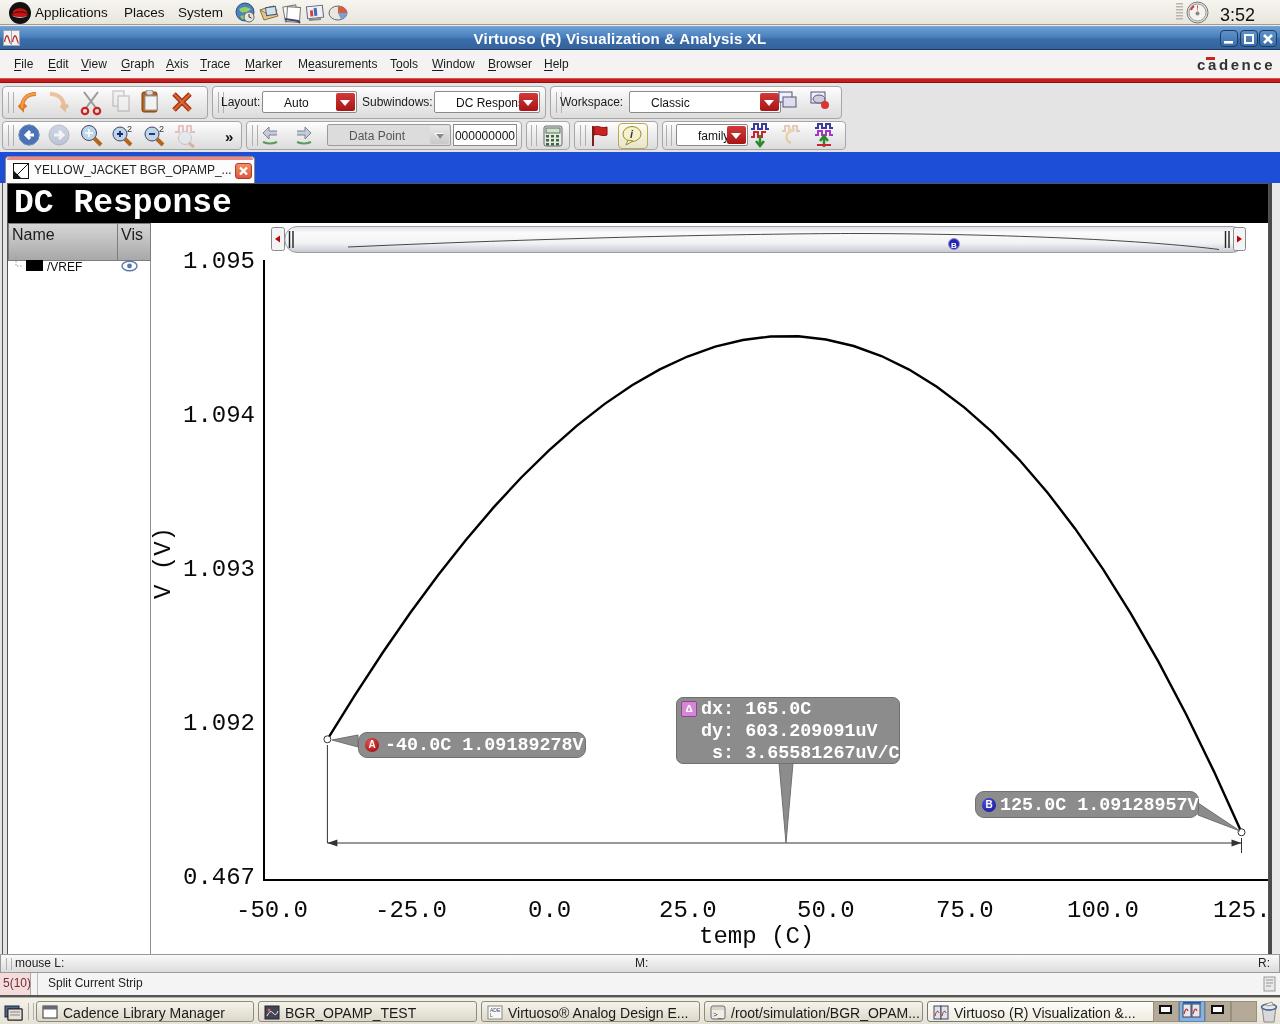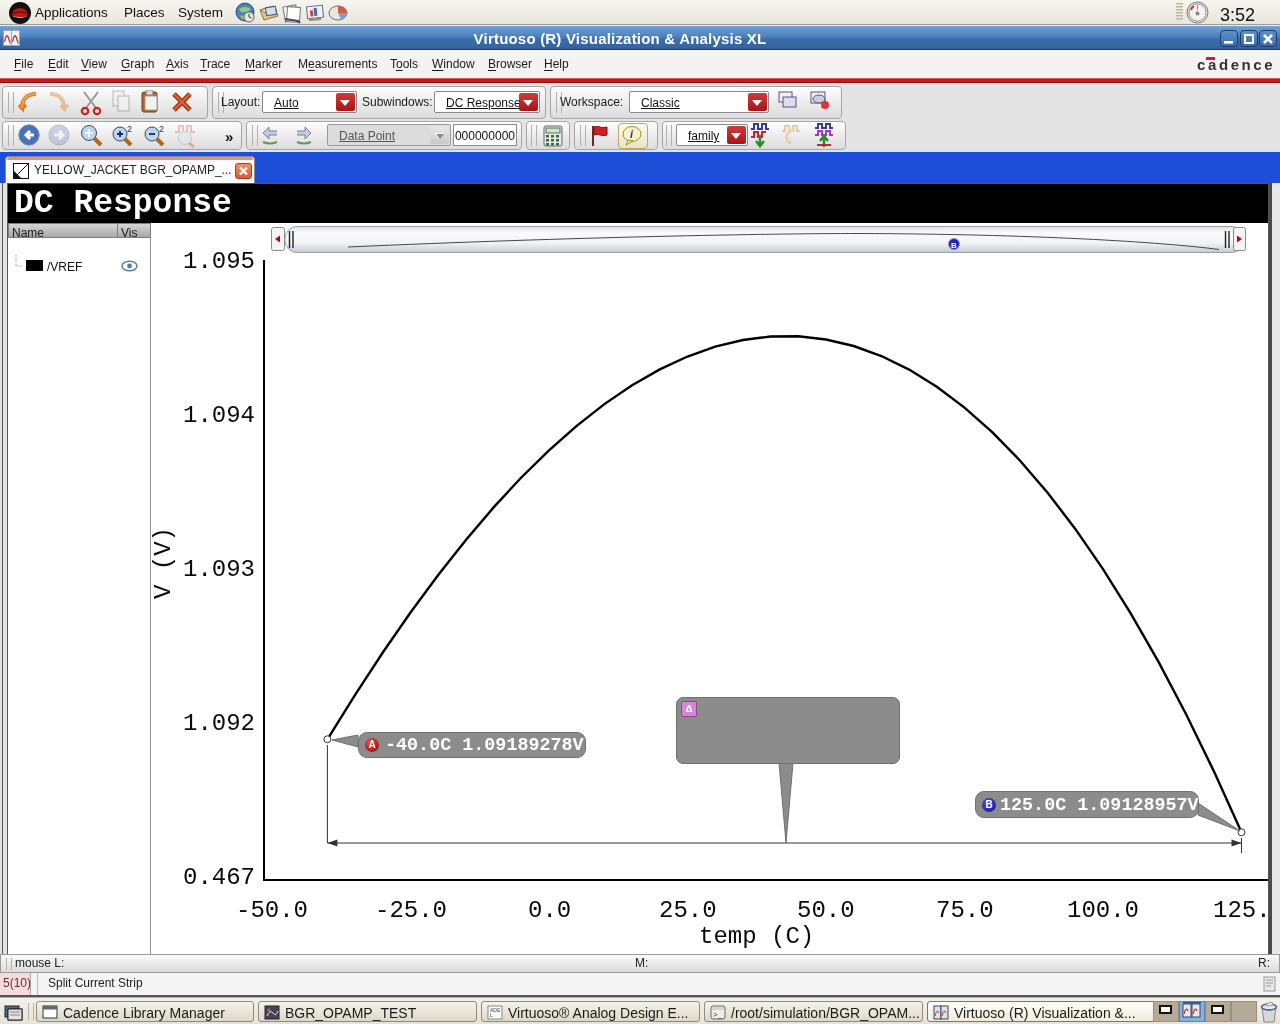--- a/index.html
+++ b/index.html
@@ -32,21 +32,21 @@
 
 
 #toolzone { left:0; top:83px; width:1280px; height:69px; background:#e4e4e4; }
 .tpanel { position:absolute; border:1px solid #a6a6a6; border-radius:4px;
   background:linear-gradient(#fefefe,#efefef 40%,#dcdcdc); }
 .grip { position:absolute; width:6px; border-left:1px solid #b0b0b0;
   border-right:1px solid #b0b0b0; }
 .tlabel { position:absolute; font-size:12px; color:#1a1a1a; }
 .combo { position:absolute; height:22px; background:#fff; border:1px solid #8a8a8a;
   border-radius:2px; font-size:12px; color:#111; }
-.combo .ctext { position:absolute; left:11px; top:4px; white-space:nowrap;text-decoration:underline; }
+.combo .ctext { position:absolute; left:21px; top:4px; white-space:nowrap; }
 .combo .cbtn { position:absolute; right:1px; top:1px; bottom:1px; width:19px;
   background:linear-gradient(#d23a3a,#a81414); border-radius:2px; }
 .combo .cbtn:after { content:""; position:absolute; left:4px; top:7px;
   border-left:5px solid transparent; border-right:5px solid transparent;
   border-top:6px solid #fff; }
 .chev { position:absolute; font-size:15px; font-weight:bold; color:#111; }
 
 
 #tabrow { left:0; top:152px; width:1280px; height:31px; background:#1d4ed8; }
 #tab { position:absolute; left:5px; top:4px; width:250px; height:27px;
@@ -57,23 +57,23 @@
 #tab .ttext { position:absolute; left:28px; top:6px; font-size:12px; color:#222; white-space:nowrap; width:200px; overflow:hidden; }
 
 
 #contentframe { left:7px; top:183px; width:1262px; height:774px;
   background:#fff; border:1px solid #555; }
 #blackband { position:absolute; left:0; top:0; width:1260px; height:39px; background:#000; }
 #blackband .dtitle { position:absolute; left:6px; top:1px; color:#fff;
   font-family:"Liberation Mono", monospace; font-weight:bold; font-size:33px; }
 #treepanel { position:absolute; left:0; top:39px; width:143px; bottom:0;
   background:#fff; border-right:1px solid #909090; }
-.hcell { position:absolute; top:0; height:15px;
+.hcell { position:absolute; top:0; height:38px;
   background:linear-gradient(#d6d6d6,#a8a8a8); border:1px solid #7d7d7d;
-  font-size:12px; color:#1c1c1c; padding:2px 0 0 3px; }
+  font-size:16px; color:#1c1c1c; padding:2px 0 0 3px; }
 #plot { position:absolute; left:144px; top:39px; right:0; bottom:0; background:#fff; }
 
 
 .mono { font-family:"Liberation Mono", monospace; color:#0a0a0a; }
 .ylab { position:absolute; font-size:24px; width:110px; text-align:right; left:-7px; }
 .xlab { position:absolute; font-size:24px; top:674px; }
 
 
 .mlabel { position:absolute; background:#8c8c8c; border:1px solid #707070;
   border-radius:9px; color:#fff; font-family:"Liberation Mono", monospace;
@@ -240,21 +240,21 @@
       <span class="ctext">Auto</span>
       <span class="cbtn"></span>
     </div>
   <span class="tlabel" style="left:362px;top:12px">Subwindows:</span>
   <div class="combo" style="left:434px;top:8px;width:106px">
       <span class="ctext">DC Response</span>
       <span class="cbtn"></span>
     </div>
   <div class="grip" style="left:556px;top:9px;height:21px"></div>
   <span class="tlabel" style="left:560px;top:12px">Workspace:</span>
-  <div class="combo" style="left:629px;top:8px;width:140px">
+  <div class="combo" style="left:629px;top:8px;width:152px">
       <span class="ctext">Classic</span>
       <span class="cbtn"></span>
     </div>
   <svg class="abs" style="left:778px;top:8px" width="56" height="22" viewBox="0 0 56 22">
     <rect x="1" y="1" width="13" height="10" fill="#eef" stroke="#557"></rect>
     <rect x="5" y="6" width="13" height="10" fill="#dde" stroke="#557"></rect>
     <rect x="33" y="1" width="14" height="11" fill="#eef" stroke="#557"></rect>
     <ellipse cx="41" cy="8" rx="6" ry="4" fill="#ccd" stroke="#557"></ellipse>
     <circle cx="47" cy="14" r="4" fill="#d33"></circle>
   </svg>
@@ -474,20 +474,23 @@
     <div class="xlab mono" style="left:1061px">125.</div>
     <div class="mono" style="position:absolute;left:547px;top:700px;font-size:24px">temp (C)</div>
     <div class="mono" style="position:absolute;left:-2px;top:376px;font-size:24px;transform:rotate(-90deg);transform-origin:0 0">V (V)</div>
 
     <div class="mlabel" style="left:206px;top:509px;width:228px;height:26px">
       <span class="badge" style="left:6px;top:5px;background:radial-gradient(circle at 35% 30%,#e05050,#a00000)">A</span>
       <span class="abs" style="left:26px;top:2px;white-space:pre">-40.0C 1.09189278V</span>
     </div>
     <div class="mlabel" style="left:524px;top:474px;width:224px;height:67px;border-radius:7px">
       <span class="abs" style="left:4px;top:3px;width:16px;height:16px;background:#d884d8;border:1px solid #8a4a8a;color:#fff;font-size:11px;text-align:center;line-height:15px;border-radius:2px">Δ</span>
+      <div class="abs" style="left:24px;top:1px;white-space:pre;line-height:22px">dx: 165.0C
+dy: 603.209091uV
+ s: 3.65581267uV/C</div>
     </div>
     <div class="mlabel" style="left:823px;top:568px;width:224px;height:27px">
       <span class="badge" style="left:6px;top:6px;background:radial-gradient(circle at 35% 30%,#5050e0,#101090)">B</span>
       <span class="abs" style="left:24px;top:3px;white-space:pre">125.0C 1.09128957V</span>
     </div>
   </div>
 </div>
 
 <div class="abs" style="left:0;top:183px;width:7px;height:771px;background:#e4e4e4"></div>
 <div class="abs" style="left:2px;top:183px;width:1px;height:771px;background:#555"></div>

